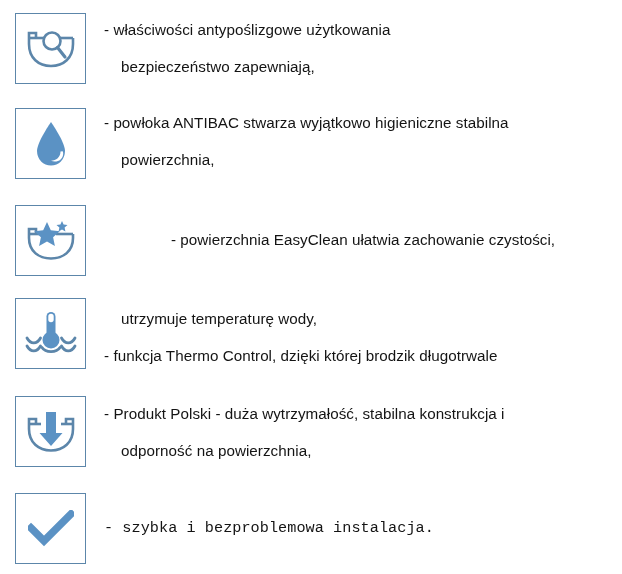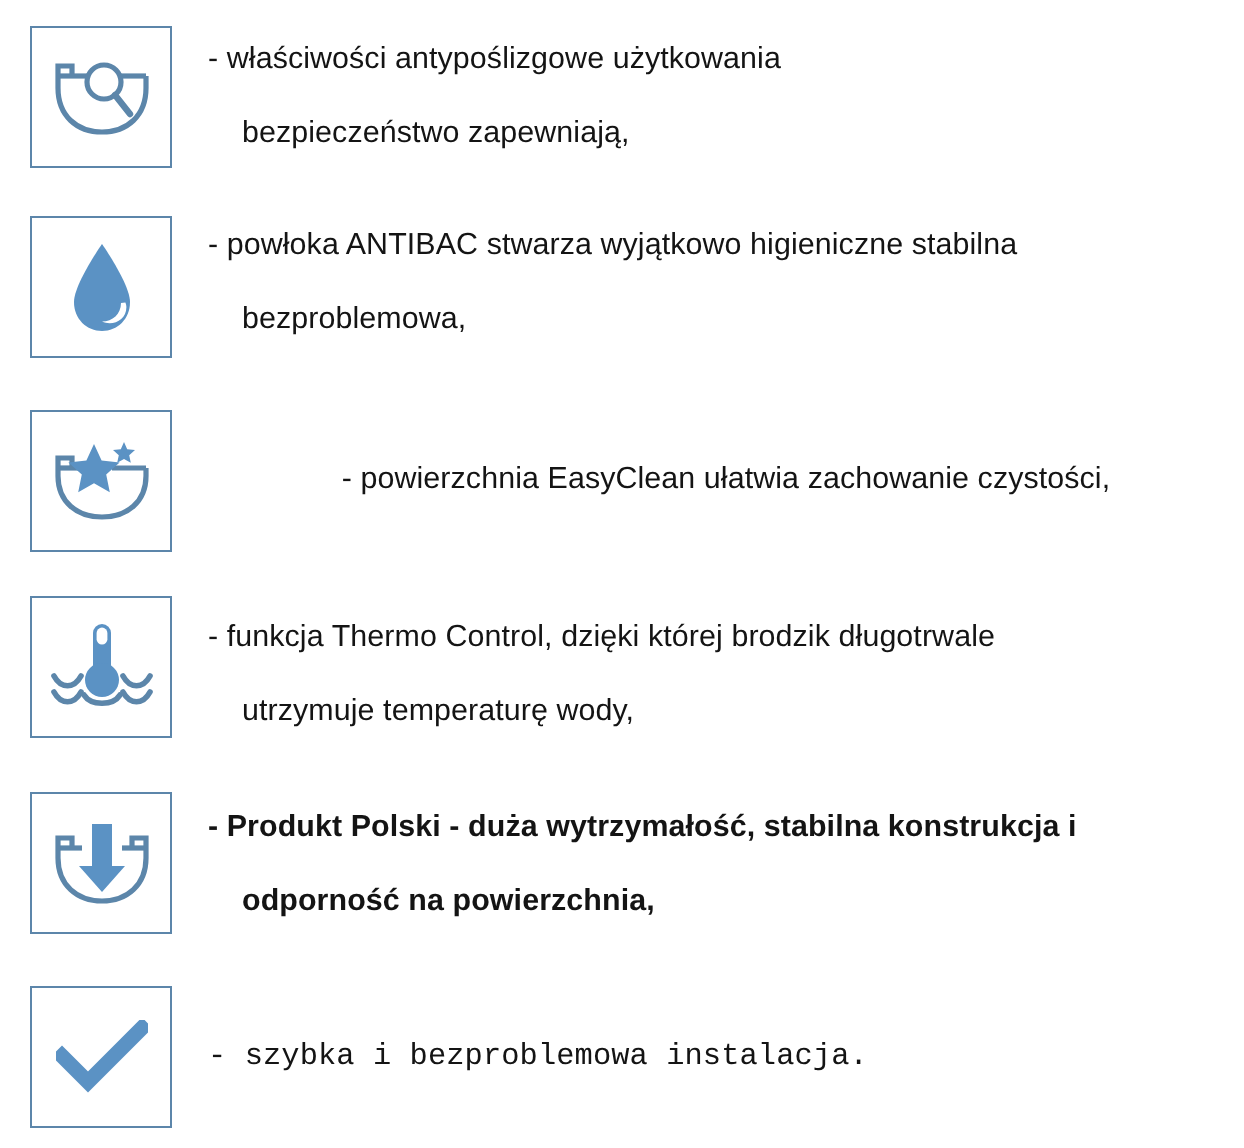--- a/index.html
+++ b/index.html
@@ -74,21 +74,21 @@
   #row-1 .icon-box { top: 108px; }
   #row-1 .row-text { top: 115px; }
 
   #row-2 .icon-box { top: 205px; }
   #row-2 .row-text { top: 232px; text-align: center; }
 
   #row-3 .icon-box { top: 298px; }
   #row-3 .row-text { top: 311px; }
 
   #row-4 .icon-box { top: 396px; }
-  #row-4 .row-text { top: 406px; font-weight: bold; }
+  #row-4 .row-text { top: 406px; }
 
   #row-5 .icon-box { top: 493px; }
   #row-5 .row-text { top: 521px; font-family: Liberation Mono, monospace; }
 
   #row-2 .row-text, #row-5 .row-text { font-size: 15.2px; }
 </style>
 </head>
 <body>
 
 <div class="feature-list">
@@ -118,21 +118,21 @@
     <div class="icon-box">
       <span>
         <svg width="38" height="48" viewBox="0 0 38 48">
           <path d="M19 2 C19 2 5 22 5 31 C5 39.5 11.3 45.5 19 45.5 C26.7 45.5 33 39.5 33 31 C33 22 19 2 19 2 Z" fill="#5b92c4"></path>
           <path d="M28.5 31.5 C28.5 37 24.3 40.8 19 40.8 C24.3 43.2 31.2 40.2 31.2 33.5 C31.2 32.7 31 31.9 30.7 31.2 Z" fill="#ffffff"></path>
         </svg>
       </span>
     </div>
     <div class="row-text">
       <span class="line">- powłoka ANTIBAC stwarza wyjątkowo higieniczne stabilna</span>
-      <span class="line indent">bezproblemowa,</span>
+      <span class="line indent">powierzchnia,</span>
     </div>
   </div>
 
   <div class="feature-row" id="row-2">
     <div class="icon-box">
       <span>
         <svg width="52" height="42" viewBox="0 0 52 42">
           <path d="M4 14 L4 18 C4 31 13.5 38.5 26 38.5 C38.5 38.5 48 31 48 18 L48 14" fill="none" stroke="#5c86aa" stroke-width="2.6"></path>
           <path d="M4 14 L14 14" fill="none" stroke="#5c86aa" stroke-width="2.6"></path>
           <path d="M31 14 L48 14" fill="none" stroke="#5c86aa" stroke-width="2.6"></path>
@@ -162,22 +162,22 @@
           <path d="M2 37 C5.5 43.5 12 43.5 15.5 37" fill="none" stroke="#5c86aa" stroke-width="2.8" stroke-linecap="round"></path>
 
           <path d="M36.5 29 C40 35.5 46.5 35.5 50 29" fill="none" stroke="#5c86aa" stroke-width="2.8" stroke-linecap="round"></path>
           <path d="M36.5 37 C40 43.5 46.5 43.5 50 37" fill="none" stroke="#5c86aa" stroke-width="2.8" stroke-linecap="round"></path>
 
           <path d="M17 38.5 C20.5 44 31.5 44 35 38.5" fill="none" stroke="#5c86aa" stroke-width="2.8" stroke-linecap="round"></path>
         </svg>
       </span>
     </div>
     <div class="row-text">
+      <span class="line indent">utrzymuje temperaturę wody,</span>
       <span class="line">- funkcja Thermo Control, dzięki której brodzik długotrwale</span>
-      <span class="line indent">utrzymuje temperaturę wody,</span>
     </div>
   </div>
 
   <div class="feature-row" id="row-4">
     <div class="icon-box">
       <span>
         <svg width="52" height="44" viewBox="0 0 52 44">
           <path d="M4 14 L4 19 C4 32.5 13.5 40.5 26 40.5 C38.5 40.5 48 32.5 48 19 L48 14" fill="none" stroke="#5c86aa" stroke-width="2.6"></path>
           <path d="M4 14 L16 14" fill="none" stroke="#5c86aa" stroke-width="2.6"></path>
           <path d="M36 14 L48 14" fill="none" stroke="#5c86aa" stroke-width="2.6"></path>

